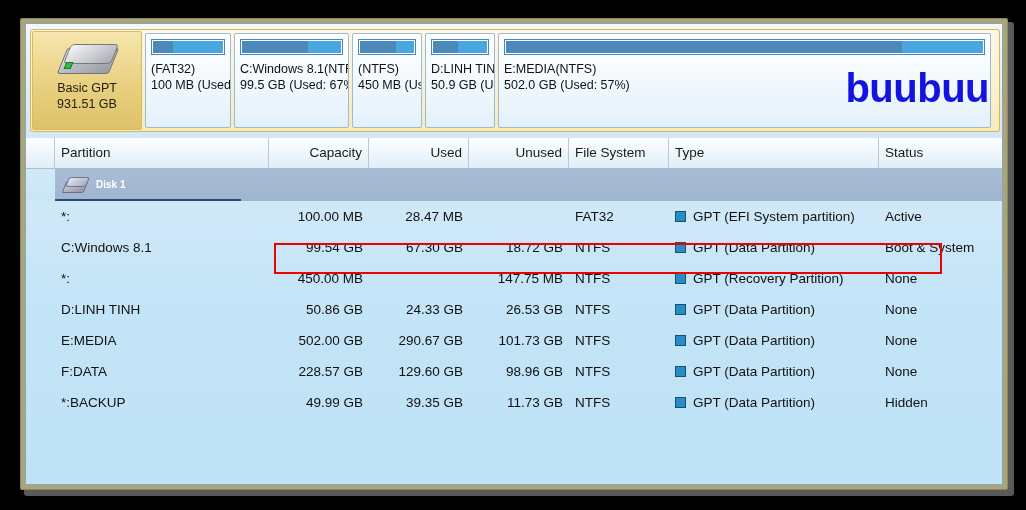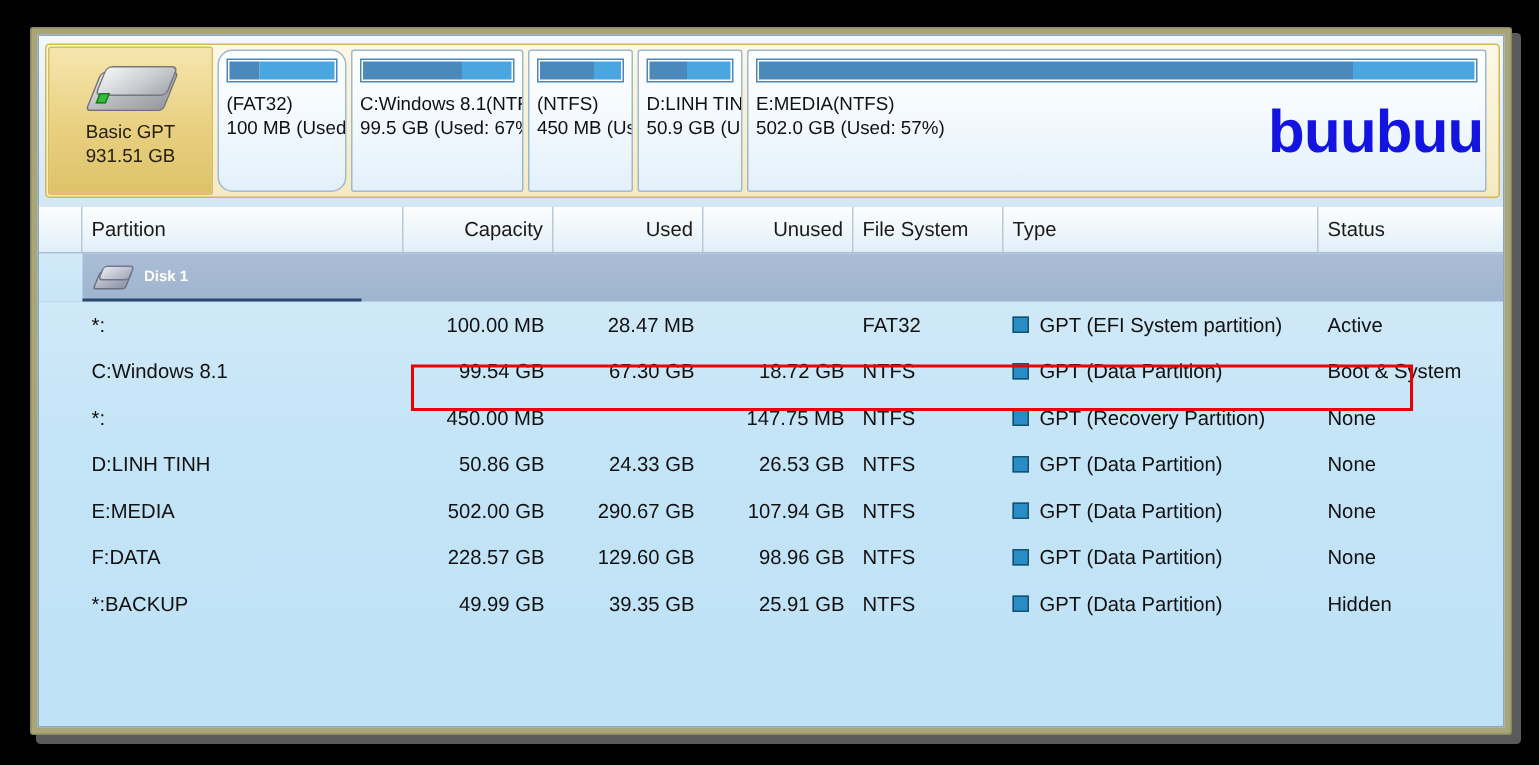--- a/index.html
+++ b/index.html
@@ -152,21 +152,21 @@
         <div class="diskicon">
           <div class="body"></div>
               <div class="top"></div>
               <div class="led"></div>
         </div>
         <div class="l1">Basic GPT</div>
         <div class="l2">931.51 GB</div>
       </div>
 
       <div class="parts" id="parts-container">
-            <div class="part" style="left: 0px; width: 86px; border-radius: 10px;">
+            <div class="part" style="left: 0px; width: 86px;">
               <div class="bar">
                 <div class="fill" style="width:28%"></div>
                 <div class="rest"></div>
               </div>
               <div class="plabel">(FAT32)</div>
               <div class="plabel">100 MB (Used: 28%)</div>
             </div>
             <div class="part" style="left: 89px; width: 115px;">
               <div class="bar">
                 <div class="fill" style="width:67%"></div>
@@ -260,39 +260,39 @@
             <div class="cell r" style="left: 343px; width: 100px;">24.33 GB</div>
             <div class="cell r" style="left: 443px; width: 100px;">26.53 GB</div>
             <div class="cell" style="left: 543px; width: 100px;">NTFS</div>
             <div class="cell" style="left: 643px; width: 210px;"><span class="swatch"></span>GPT (Data Partition)</div>
             <div class="cell" style="left: 853px; width: 127px;">None</div>
           </div>
           <div class="row" style="top: 124px;">
             <div class="cell" style="left: 29px; width: 214px;">E:MEDIA</div>
             <div class="cell r" style="left: 243px; width: 100px;">502.00 GB</div>
             <div class="cell r" style="left: 343px; width: 100px;">290.67 GB</div>
-            <div class="cell r" style="left: 443px; width: 100px;">107.94 GB</div>
+            <div class="cell r" style="left: 443px; width: 100px;">101.73 GB</div>
             <div class="cell" style="left: 543px; width: 100px;">NTFS</div>
             <div class="cell" style="left: 643px; width: 210px;"><span class="swatch"></span>GPT (Data Partition)</div>
             <div class="cell" style="left: 853px; width: 127px;">None</div>
           </div>
           <div class="row" style="top: 155px;">
             <div class="cell" style="left: 29px; width: 214px;">F:DATA</div>
             <div class="cell r" style="left: 243px; width: 100px;">228.57 GB</div>
             <div class="cell r" style="left: 343px; width: 100px;">129.60 GB</div>
             <div class="cell r" style="left: 443px; width: 100px;">98.96 GB</div>
             <div class="cell" style="left: 543px; width: 100px;">NTFS</div>
             <div class="cell" style="left: 643px; width: 210px;"><span class="swatch"></span>GPT (Data Partition)</div>
             <div class="cell" style="left: 853px; width: 127px;">None</div>
           </div>
           <div class="row" style="top: 186px;">
             <div class="cell" style="left: 29px; width: 214px;">*:BACKUP</div>
             <div class="cell r" style="left: 243px; width: 100px;">49.99 GB</div>
             <div class="cell r" style="left: 343px; width: 100px;">39.35 GB</div>
-            <div class="cell r" style="left: 443px; width: 100px;">25.91 GB</div>
+            <div class="cell r" style="left: 443px; width: 100px;">11.73 GB</div>
             <div class="cell" style="left: 543px; width: 100px;">NTFS</div>
             <div class="cell" style="left: 643px; width: 210px;"><span class="swatch"></span>GPT (Data Partition)</div>
             <div class="cell" style="left: 853px; width: 127px;">Hidden</div>
           </div>
         </div>
   </div>
 
   <div class="redbox"></div>
 
 </div>

